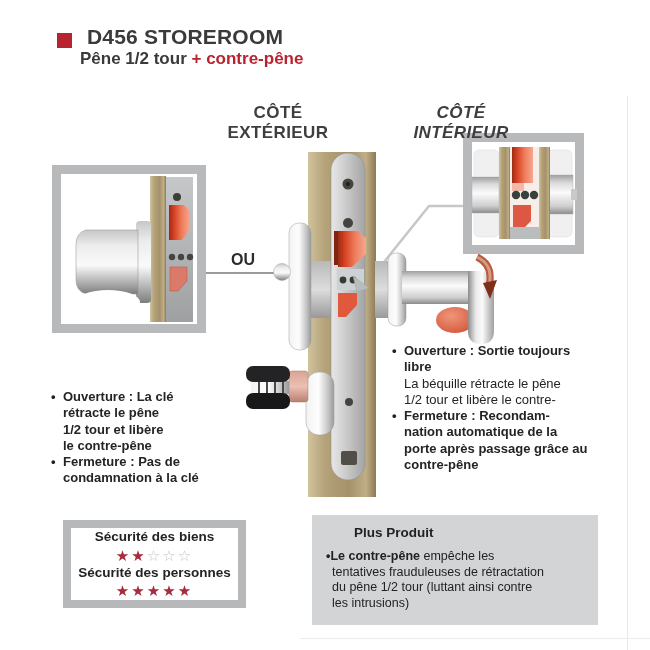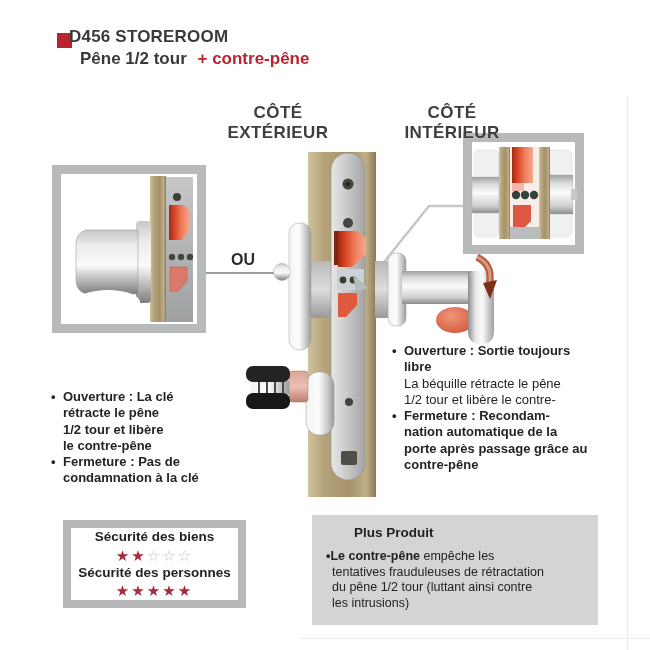--- a/index.html
+++ b/index.html
@@ -6,26 +6,26 @@
     --accent-red:#b8232f; --text-dark:#3a3a3c; --note-text:#242427;
     --plus-bg:#d3d4d6; --box-border:#b7b8ba; --star-red:#a82b3e; --star-empty:#c6c6c6;
   }
   html,body{margin:0;padding:0;}
   body{width:650px;height:650px;background:#ffffff;font-family:"Liberation Sans",sans-serif;overflow:hidden;}
   .page{position:relative;width:650px;height:650px;}
   .abs{position:absolute;}
   svg.diagram{position:absolute;left:0;top:0;}
   .bold{font-weight:bold;}
   .hdr-square{left:57px;top:33px;width:15px;height:15px;background:var(--accent-red);}
-  .hdr-title{left:69px;top:26px;font-size:17px;line-height:22px;font-weight:bold;color:var(--text-dark);letter-spacing:.2px;}
+  .hdr-title{left:87px;top:26px;font-size:21px;line-height:22px;font-weight:bold;color:var(--text-dark);letter-spacing:.2px;}
   .hdr-sub{left:80px;top:48px;font-size:17px;line-height:22px;font-weight:bold;color:var(--text-dark);}
-  .hdr-sub .red{color:var(--accent-red);margin-left:6px;}
+  .hdr-sub .red{color:var(--accent-red);}
   .side-label{top:103px;font-size:17px;font-weight:bold;color:#3e3e40;letter-spacing:.4px;text-align:center;}
   #lbl-ext{left:221px;width:114px;}
-  #lbl-int{left:398px;width:108px;}
+  #lbl-int{left:407px;width:108px;font-style:italic;}
   .or-label{left:231px;top:251px;font-size:16px;font-weight:bold;color:#2c2c2e;}
   .notes{color:var(--note-text);font-size:13px;line-height:16.3px;}
   .note-item{display:flex;}
   .note-item::before{content:"•";width:12px;flex:0 0 12px;font-weight:bold;}
   .notes-left{left:51px;top:389px;width:200px;}
   .notes-right{left:392px;top:343px;width:252px;}
   .sec-box{left:63px;top:520px;width:183px;height:88px;box-sizing:border-box;border:8px solid var(--box-border);background:#fff;text-align:center;padding-top:1px;}
   .sec-label{font-size:13.5px;line-height:16.5px;font-weight:bold;color:#232325;}
   .sec-stars{font-size:15px;line-height:19px;letter-spacing:2px;}
   .star-filled{color:var(--star-red);}

